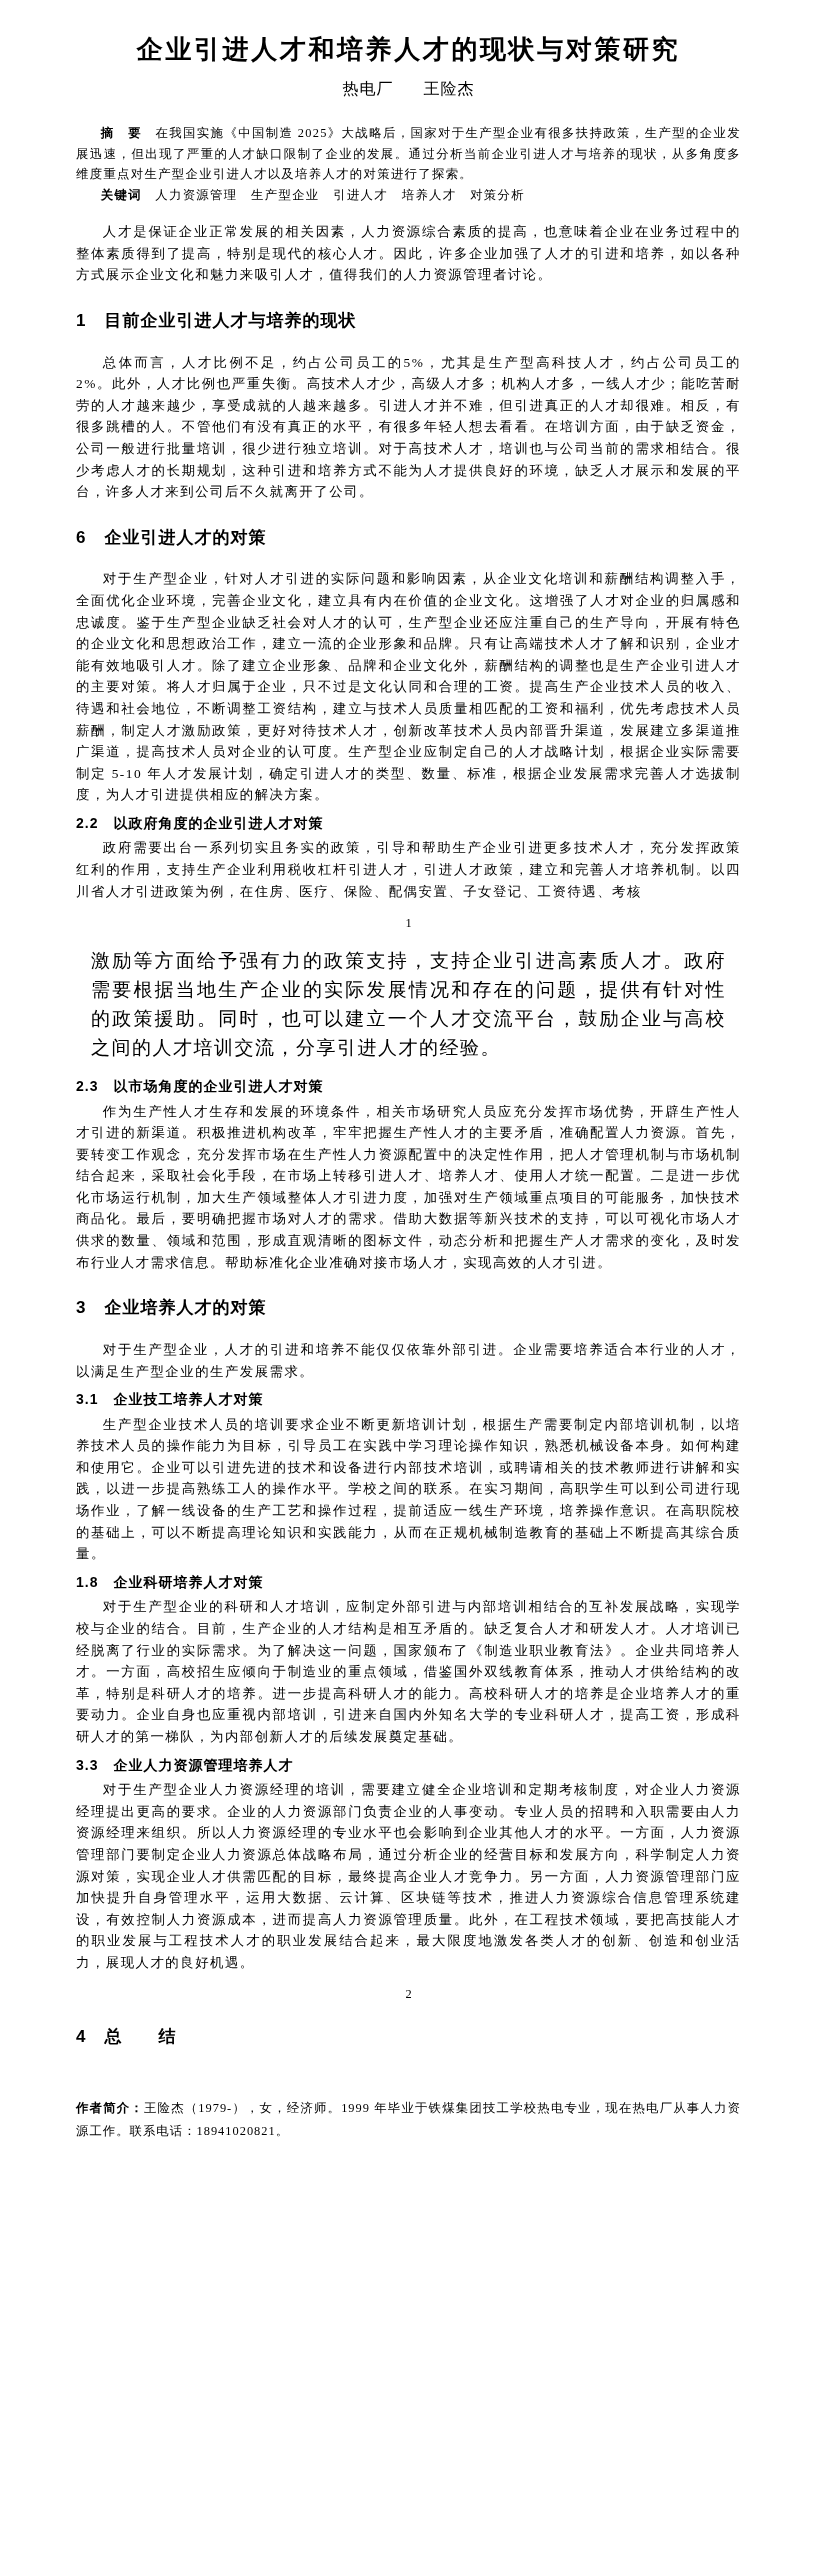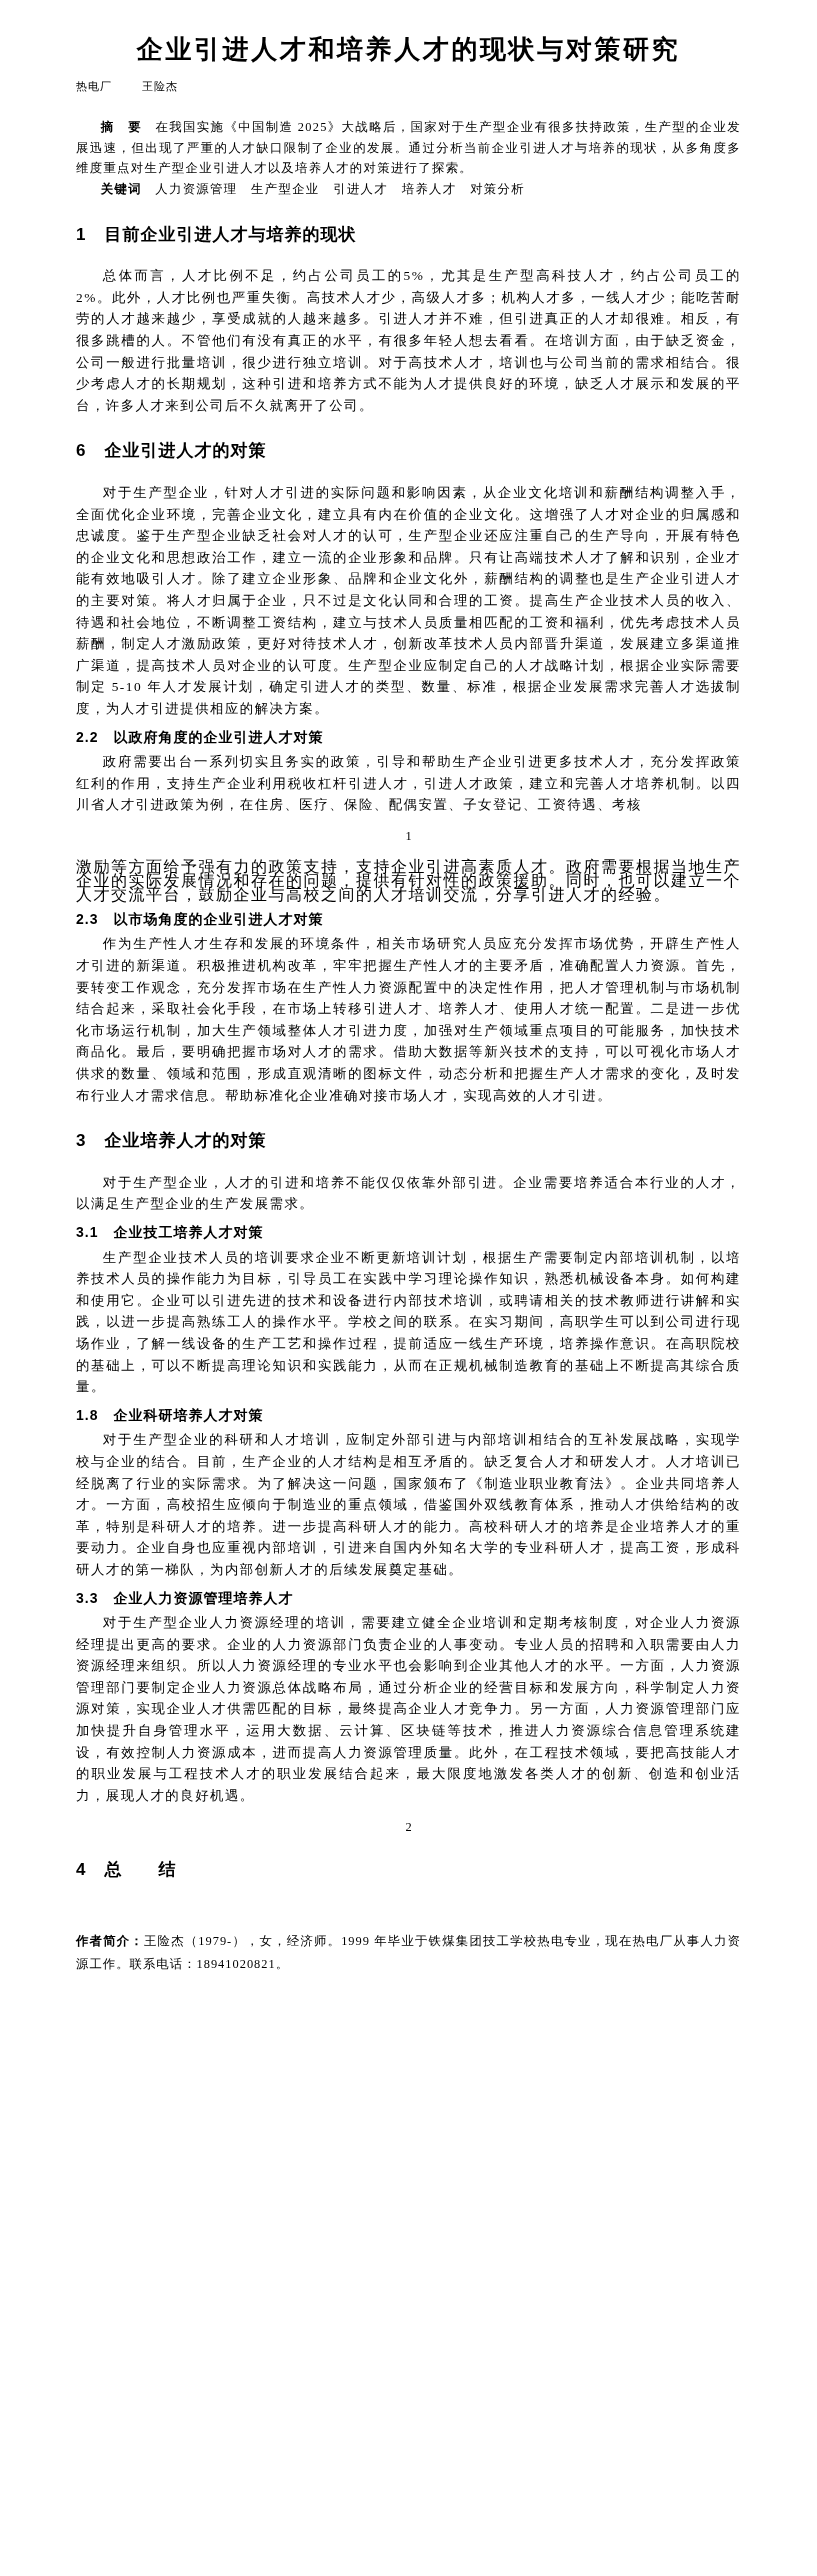--- a/index.html
+++ b/index.html
@@ -18,21 +18,22 @@
   .doc-title{
     font-family:"Liberation Sans","DejaVu Sans",sans-serif;
     font-weight:bold;
     font-size:26px;
     letter-spacing:2.6px;
     text-align:center;
     line-height:1.3;
     margin:0;
   }
   .author{
-    font-size:11px;
+    text-align:center;
+    font-size:16px;
     letter-spacing:1px;
     margin-top:12.4px;
   }
   .author .gap{display:inline-block;width:30px;}
   .abstract{
     margin:23px 0 0 0;
     font-size:12.4px;
     line-height:20.6px;
     letter-spacing:1.3px;
     text-align:justify;
@@ -54,23 +55,23 @@
   #doc-flow{display:block;}
   .para{
     margin:0;
     font-size:13.4px;
     line-height:21.6px;
     letter-spacing:1.5px;
     text-align:justify;
     text-indent:2em;
   }
   .para-cont{
-    margin:0;
-    font-size:16px;
-    line-height:14px;
+    margin:15px;
+    font-size:19px;
+    line-height:29px;
     letter-spacing:1.5px;
     text-align:justify;
     text-indent:0;
   }
   #doc-flow > p.para:first-child{margin-top:15.5px;}
   .h2{
     font-family:"Liberation Sans","DejaVu Sans",sans-serif;
     font-weight:bold;
     font-size:17px;
     letter-spacing:1px;
@@ -119,20 +120,21 @@
 
   <p class="abstract">
     <span class="label">摘　要</span><span>在我国实施《中国制造 2025》大战略后，国家对于生产型企业有很多扶持政策，生产型的企业发展迅速，但出现了严重的人才缺口限制了企业的发展。通过分析当前企业引进人才与培养的现状，从多角度多维度重点对生产型企业引进人才以及培养人才的对策进行了探索。</span>
   </p>
 
   <p class="kw">
     <span class="label">关键词</span><span>人力资源管理　生产型企业　引进人才　培养人才　对策分析</span>
   </p>
 
   <div id="doc-flow">
+      <p class="para">人才是保证企业正常发展的相关因素，人力资源综合素质的提高，也意味着企业在业务过程中的整体素质得到了提高，特别是现代的核心人才。因此，许多企业加强了人才的引进和培养，如以各种方式展示企业文化和魅力来吸引人才，值得我们的人力资源管理者讨论。</p>
       <h2 class="h2">1　目前企业引进人才与培养的现状</h2>
       <p class="para">总体而言，人才比例不足，约占公司员工的5%，尤其是生产型高科技人才，约占公司员工的 2%。此外，人才比例也严重失衡。高技术人才少，高级人才多；机构人才多，一线人才少；能吃苦耐劳的人才越来越少，享受成就的人越来越多。引进人才并不难，但引进真正的人才却很难。相反，有很多跳槽的人。不管他们有没有真正的水平，有很多年轻人想去看看。在培训方面，由于缺乏资金，公司一般进行批量培训，很少进行独立培训。对于高技术人才，培训也与公司当前的需求相结合。很少考虑人才的长期规划，这种引进和培养方式不能为人才提供良好的环境，缺乏人才展示和发展的平台，许多人才来到公司后不久就离开了公司。</p>
       <h2 class="h2">6　企业引进人才的对策</h2>
       <p class="para">对于生产型企业，针对人才引进的实际问题和影响因素，从企业文化培训和薪酬结构调整入手，全面优化企业环境，完善企业文化，建立具有内在价值的企业文化。这增强了人才对企业的归属感和忠诚度。鉴于生产型企业缺乏社会对人才的认可，生产型企业还应注重自己的生产导向，开展有特色的企业文化和思想政治工作，建立一流的企业形象和品牌。只有让高端技术人才了解和识别，企业才能有效地吸引人才。除了建立企业形象、品牌和企业文化外，薪酬结构的调整也是生产企业引进人才的主要对策。将人才归属于企业，只不过是文化认同和合理的工资。提高生产企业技术人员的收入、待遇和社会地位，不断调整工资结构，建立与技术人员质量相匹配的工资和福利，优先考虑技术人员薪酬，制定人才激励政策，更好对待技术人才，创新改革技术人员内部晋升渠道，发展建立多渠道推广渠道，提高技术人员对企业的认可度。生产型企业应制定自己的人才战略计划，根据企业实际需要制定 5-10 年人才发展计划，确定引进人才的类型、数量、标准，根据企业发展需求完善人才选拔制度，为人才引进提供相应的解决方案。</p>
       <h3 class="h3">2.2　以政府角度的企业引进人才对策</h3>
       <p class="para">政府需要出台一系列切实且务实的政策，引导和帮助生产企业引进更多技术人才，充分发挥政策红利的作用，支持生产企业利用税收杠杆引进人才，引进人才政策，建立和完善人才培养机制。以四川省人才引进政策为例，在住房、医疗、保险、配偶安置、子女登记、工资待遇、考核</p>
       <p class="pagenum">1</p>
       <p class="para-cont">激励等方面给予强有力的政策支持，支持企业引进高素质人才。政府需要根据当地生产企业的实际发展情况和存在的问题，提供有针对性的政策援助。同时，也可以建立一个人才交流平台，鼓励企业与高校之间的人才培训交流，分享引进人才的经验。</p>
       <h3 class="h3">2.3　以市场角度的企业引进人才对策</h3>
       <p class="para">作为生产性人才生存和发展的环境条件，相关市场研究人员应充分发挥市场优势，开辟生产性人才引进的新渠道。积极推进机构改革，牢牢把握生产性人才的主要矛盾，准确配置人力资源。首先，要转变工作观念，充分发挥市场在生产性人力资源配置中的决定性作用，把人才管理机制与市场机制结合起来，采取社会化手段，在市场上转移引进人才、培养人才、使用人才统一配置。二是进一步优化市场运行机制，加大生产领域整体人才引进力度，加强对生产领域重点项目的可能服务，加快技术商品化。最后，要明确把握市场对人才的需求。借助大数据等新兴技术的支持，可以可视化市场人才供求的数量、领域和范围，形成直观清晰的图标文件，动态分析和把握生产人才需求的变化，及时发布行业人才需求信息。帮助标准化企业准确对接市场人才，实现高效的人才引进。</p>

